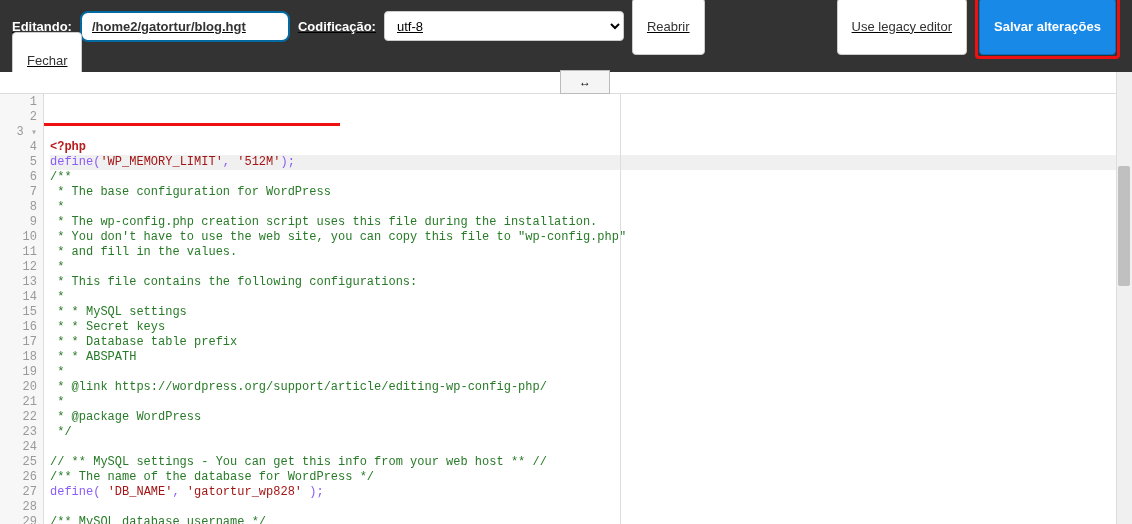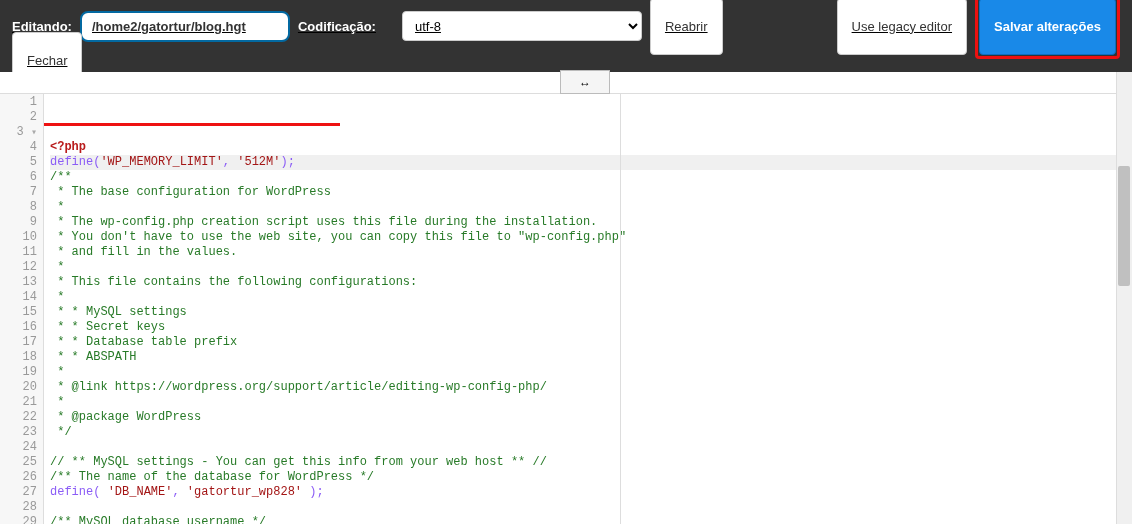--- a/index.html
+++ b/index.html
@@ -7,21 +7,21 @@
 
 .header { background: #333; height: 72px; padding: 8px 12px; display: flex; flex-direction: column; }
 .header-row { display: flex; align-items: center; gap: 8px; text-decoration: underline; }
 .header-row-1 { height: 36px; }
 .header-row-2 { height: 28px; justify-content: flex-start; margin-top: 2px; }
 
 .label-white { color: #fff; font-weight: bold; font-size: 13px; }
 
 .input-path { background: #fff; border: 2px solid #0369a1; border-radius: 8px; padding: 6px 10px; font-weight: bold; font-size: 13px; width: 210px; color: #333; }
 
-.select-enc { background: #fff; border: 1px solid #ccc; border-radius: 4px; padding: 5px 8px; font-size: 13px; width: 240px; height: 30px; margin-left: 18px; }
+.select-enc { background: #fff; border: 1px solid #ccc; border-radius: 4px; padding: 5px 8px; font-size: 13px; width: 240px; height: 30px; }
 
 .btn { background: #fff; border: 1px solid #ccc; border-radius: 4px; padding: 20px 14px; font-size: 13px; color: #333; cursor: pointer; }
 .btn-primary { background: #1989e8; color: #fff; border: 1px solid #0d6fc2; font-weight: bold; padding: 20px 14px; }
 .spacer { flex: 1; }
 
 .highlight-red { border: 3px solid #e11; border-radius: 4px; padding: 1px; display: inline-block; }
 
 .toolbar-tabs { height: 22px; background: #fff; border-bottom: 1px solid #ddd; position: relative; }
 .tab-btn { position: absolute; top: -2px; border: 1px solid #bbb; background: #fff; height: 24px; padding: 0 10px; font-size: 12px; display: flex; align-items: center; justify-content: center; }
 .tab-arrow { left: 560px; width: 50px; background: #f5f5f5; }

